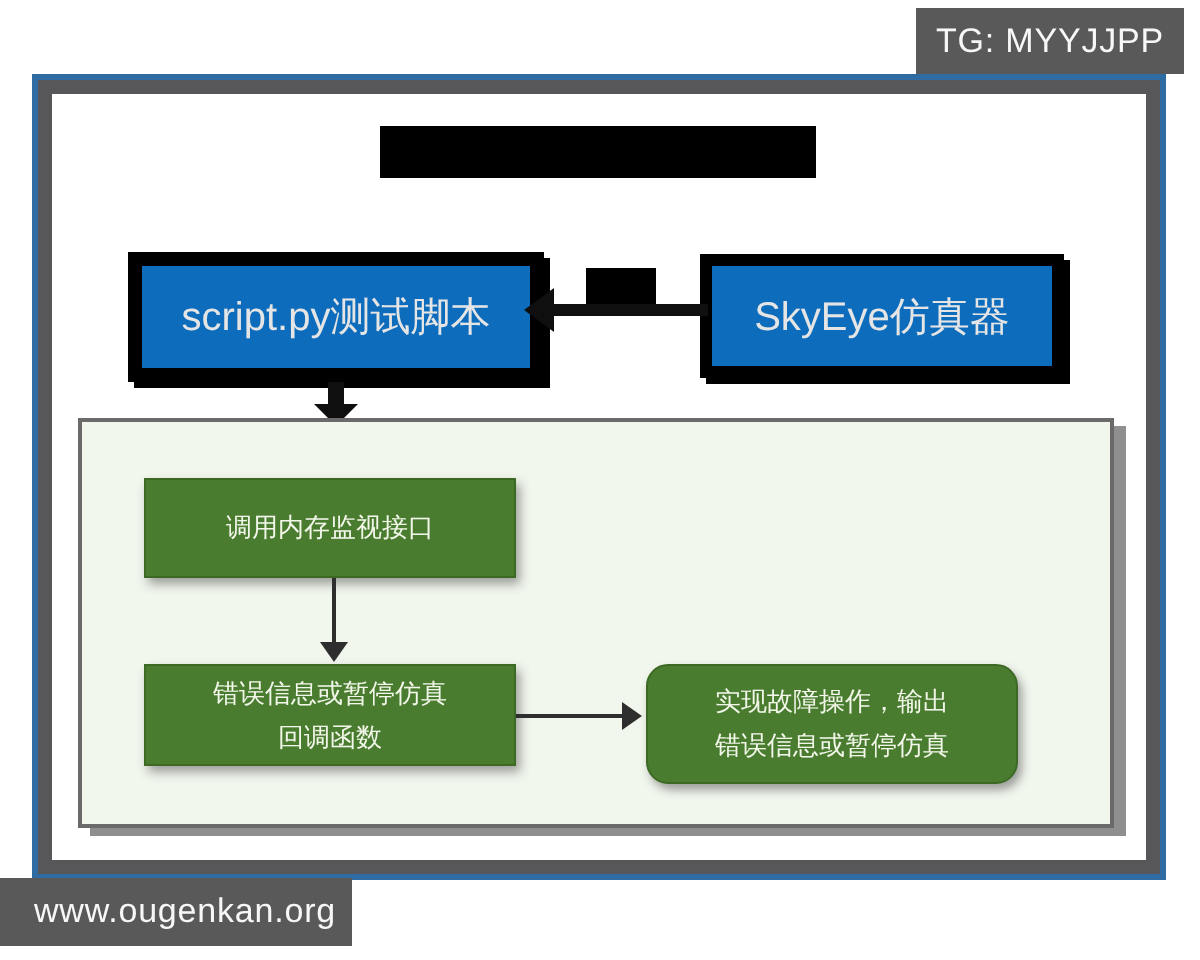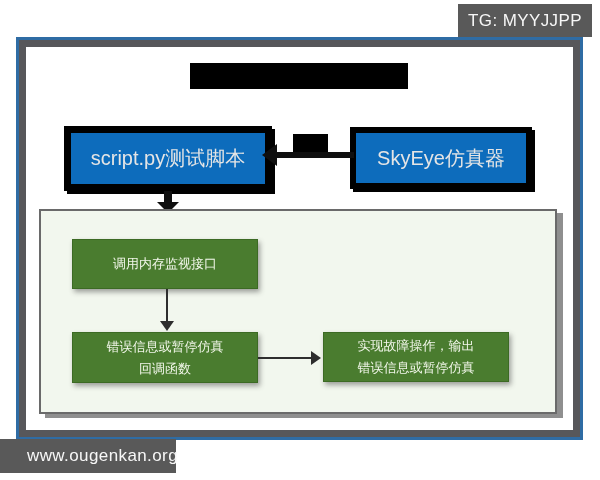--- a/index.html
+++ b/index.html
@@ -3,21 +3,21 @@
 <meta charset="utf-8">
 <style>
   html,body{margin:0;padding:0;background:#ffffff;}
   #stage{position:relative;width:600px;height:480px;background:#ffffff;overflow:hidden;
          font-family:"Liberation Sans","DejaVu Sans",sans-serif;}
 
   
   .badge{position:absolute;background:#595959;color:#f7f7f7;font-size:17px;
          display:flex;align-items:center;letter-spacing:.4px;}
   #tg-badge{left:458px;top:4px;width:134px;height:33px;justify-content:center;}
-  #site-badge{left:0;top:439px;width:176px;height:34px;padding-left:27px;box-sizing:border-box;}
+  #site-badge{left:0;top:439px;width:176px;height:34px;padding-left:17px;box-sizing:border-box;}
 
   
   #window-frame{position:absolute;left:16px;top:37px;width:567px;height:403px;
                 border:3px solid #2f6ca4;box-sizing:border-box;background:#2f6ca4;}
   #window-inner{width:100%;height:100%;border:7px solid #57575a;box-sizing:border-box;background:#ffffff;}
 
   
   .redacted{position:absolute;background:#000000;}
   #title-redaction{left:190px;top:63px;width:218px;height:26px;}
   #connector-redaction{left:293px;top:134px;width:35px;height:18px;}
@@ -45,21 +45,21 @@
          background:#f2f7ee;border:2px solid #6a6a6a;box-sizing:border-box;
          box-shadow:6px 4px 0 #8f8f8f;}
 
   
   .green-node{position:absolute;background:#4a7c2f;border:1px solid #3c6a24;box-sizing:border-box;
               box-shadow:2px 3px 5px rgba(50,50,50,.45);color:#f2f7ea;font-size:13px;
               line-height:22px;display:flex;align-items:center;justify-content:center;
               text-align:center;white-space:pre-line;}
   #step1-node{left:72px;top:239px;width:186px;height:50px;}
   #step2-node{left:72px;top:332px;width:186px;height:51px;}
-  #step3-node{left:323px;top:332px;width:186px;height:50px;}
+  #step3-node{left:323px;top:332px;width:186px;height:60px;border-radius:11px;}
 
   
   .thin{position:absolute;background:#2e2e2e;}
   #s1s2-line{left:166px;top:289px;width:2px;height:33px;}
   #s1s2-head{position:absolute;left:160px;top:321px;width:0;height:0;
              border-left:7px solid transparent;border-right:7px solid transparent;
              border-top:10px solid #2e2e2e;}
   #s2s3-line{left:258px;top:357px;width:55px;height:2px;}
   #s2s3-head{position:absolute;left:311px;top:351px;width:0;height:0;
              border-top:7px solid transparent;border-bottom:7px solid transparent;

